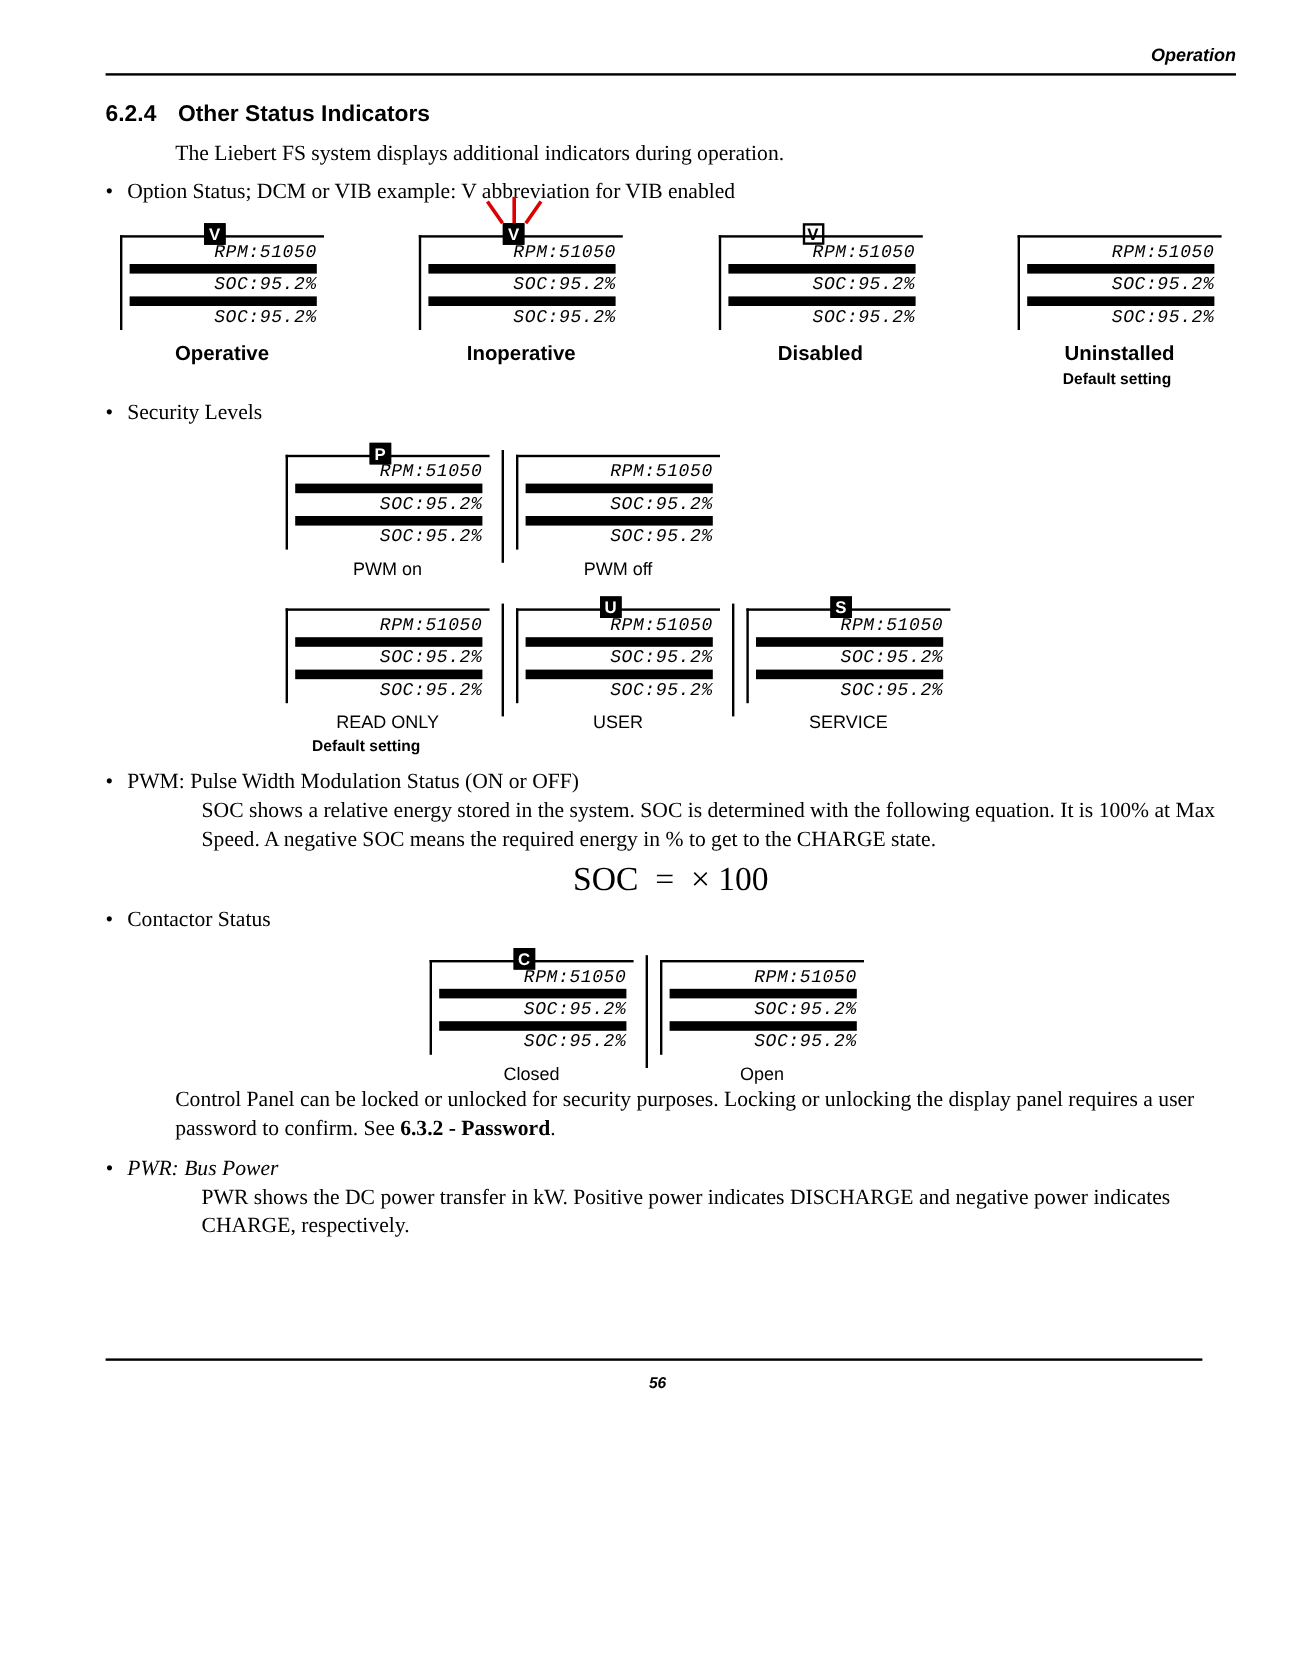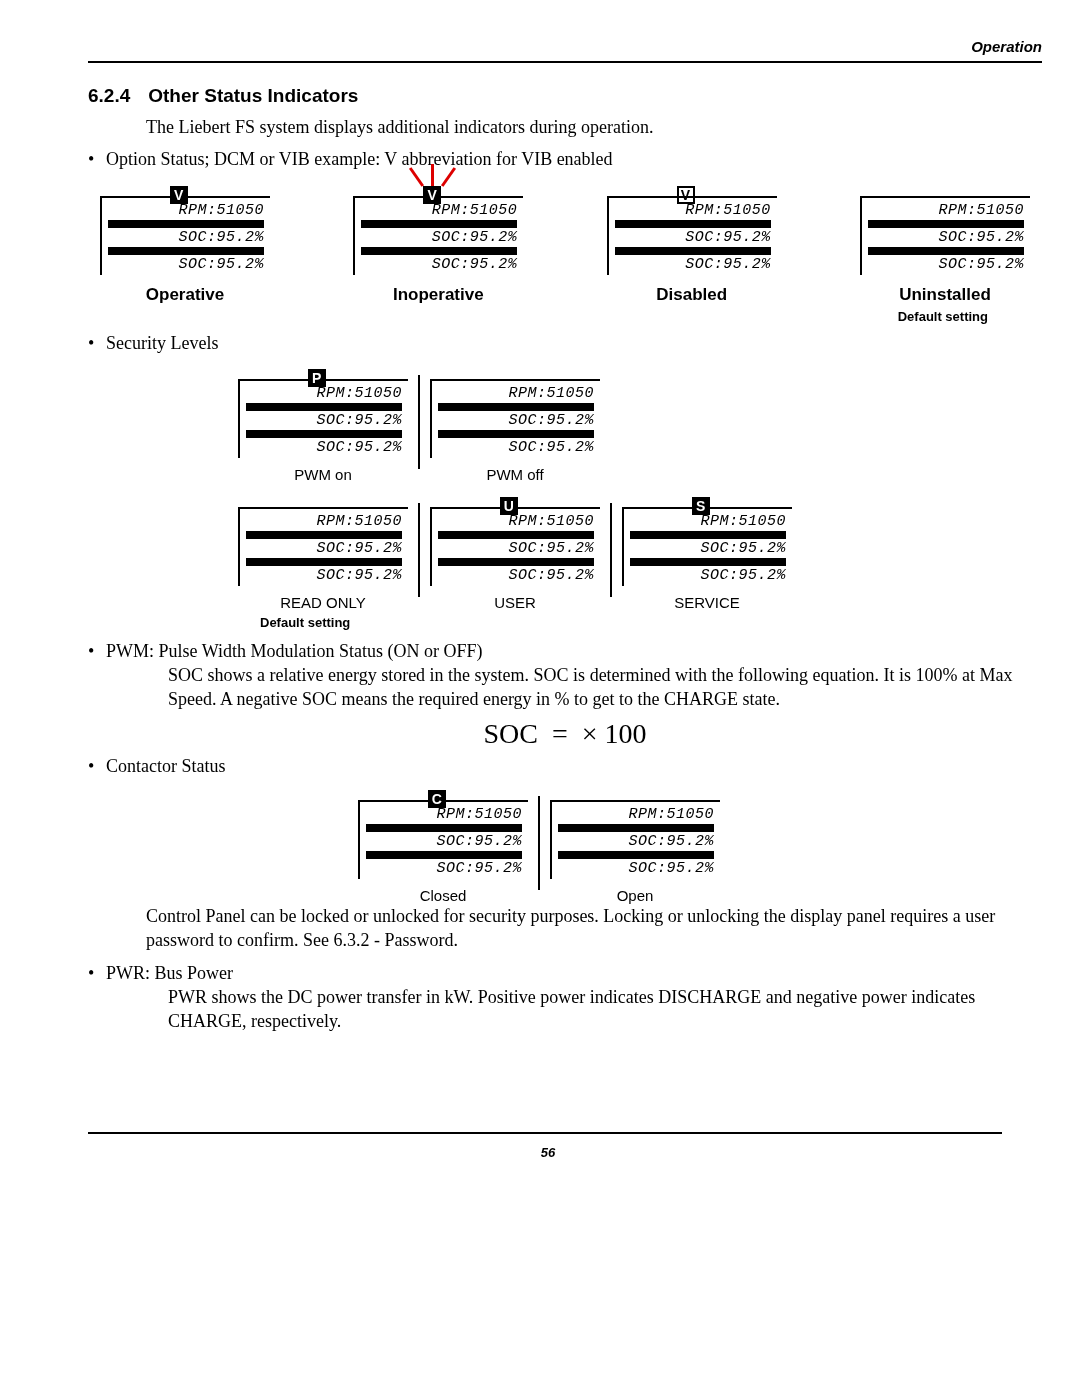--- a/index.html
+++ b/index.html
@@ -1,25 +1,25 @@
 <!DOCTYPE html>
 <html><head>
 <meta charset="utf-8">
 <style>
 html,body{margin:0;padding:0;background:#fff;font-family:"Times New Roman",Times,serif;color:#000;}
-.page{width:1080px;height:1194px;box-sizing:border-box;padding:38px 38px 38px 88px;position:relative;}
+.page{width:1080px;height:1194px;box-sizing:border-box;padding:38px 50px 38px 88px;position:relative;}
 .top-rule{border-top:2px solid #000;margin-top:6px;}
 .running-head{font:italic bold 15px Arial,Helvetica,sans-serif;text-align:right;margin-bottom:2px;}
 .h3{font:bold 19px Arial,Helvetica,sans-serif;margin:22px 0 8px 0;}
 .h3 .num{margin-right:18px;}
 .body-indent{margin-left:58px;font-size:18px;line-height:1.35;}
 .body-indent2{margin-left:80px;font-size:18px;line-height:1.35;}
 ul.tight{list-style:none;padding:0;margin:0;}
 ul.tight li::before{content:"\2022";display:inline-block;width:18px;}
-.bold-inline{font-weight:normal;}
+.bold-inline{font-weight:bold;}
 .small-note{font:bold 13px Arial,Helvetica,sans-serif;margin-top:40px;}
 .page-num{position:absolute;bottom:34px;left:16px;right:0;text-align:center;font:italic bold 13px Arial,Helvetica,sans-serif;}
 .bot-rule{position:absolute;bottom:60px;left:88px;right:78px;border-top:2px solid #000;}
 
 
 .panel{border-top:2px solid #000;border-left:2px solid #000;display:inline-block;vertical-align:top;width:170px;padding:4px 6px 2px 6px;font:normal 15px "Courier New",monospace;letter-spacing:.5px;box-sizing:border-box;position:relative;}
 .panel .badge{position:absolute;top:-12px;left:68px;width:18px;height:18px;border:2px solid #000;box-sizing:border-box;font:bold 14px Arial,Helvetica;line-height:14px;text-align:center;}
 .panel .badge.inv{background:#000;color:#fff;}
 .panel .row{display:flex;justify-content:flex-end;white-space:pre;font-style:italic;}
 .panel .bar{display:block;height:8px;background:#000;margin:1px 0 1px 0;}
@@ -114,20 +114,20 @@
   <div class="row-panels narrow" style="margin-left:270px;margin-top:22px;" id="contactor-row">
       <div><div class="panel"><div class="badge inv">C</div><div class="row"><span>RPM:</span><span>51050</span></div><span class="bar"></span><div class="row"><span>SOC:</span><span>95.2%</span></div><span class="bar"></span><div class="row"><span>SOC:</span><span>95.2%</span></div></div><div class="tiny-caption">Closed</div></div>
       <div class="divider"></div>
       <div><div class="panel"><div class="row"><span>RPM:</span><span>51050</span></div><span class="bar"></span><div class="row"><span>SOC:</span><span>95.2%</span></div><span class="bar"></span><div class="row"><span>SOC:</span><span>95.2%</span></div></div><div class="tiny-caption">Open</div></div>
     </div>
 
   <div class="body-indent">
     <span>Control Panel can be locked or unlocked for security purposes. Locking or unlocking the display panel requires a user password to confirm. See </span><span class="bold-inline">6.3.2 - Password</span><span>.</span>
   </div>
 
-  <ul class="tight body-indent2" style="margin-top:8px;">
+  <ul class="tight body-indent2" style="margin-top:8px;font-style:italic;">
     <li><span>PWR: Bus Power</span></li>
   </ul>
   <div class="body-indent2">PWR shows the DC power transfer in kW. Positive power indicates DISCHARGE and negative power indicates CHARGE, respectively.</div>
 
   <div class="bot-rule"></div>
   <div class="page-num">56</div>
 </div>
 
 </body></html>

